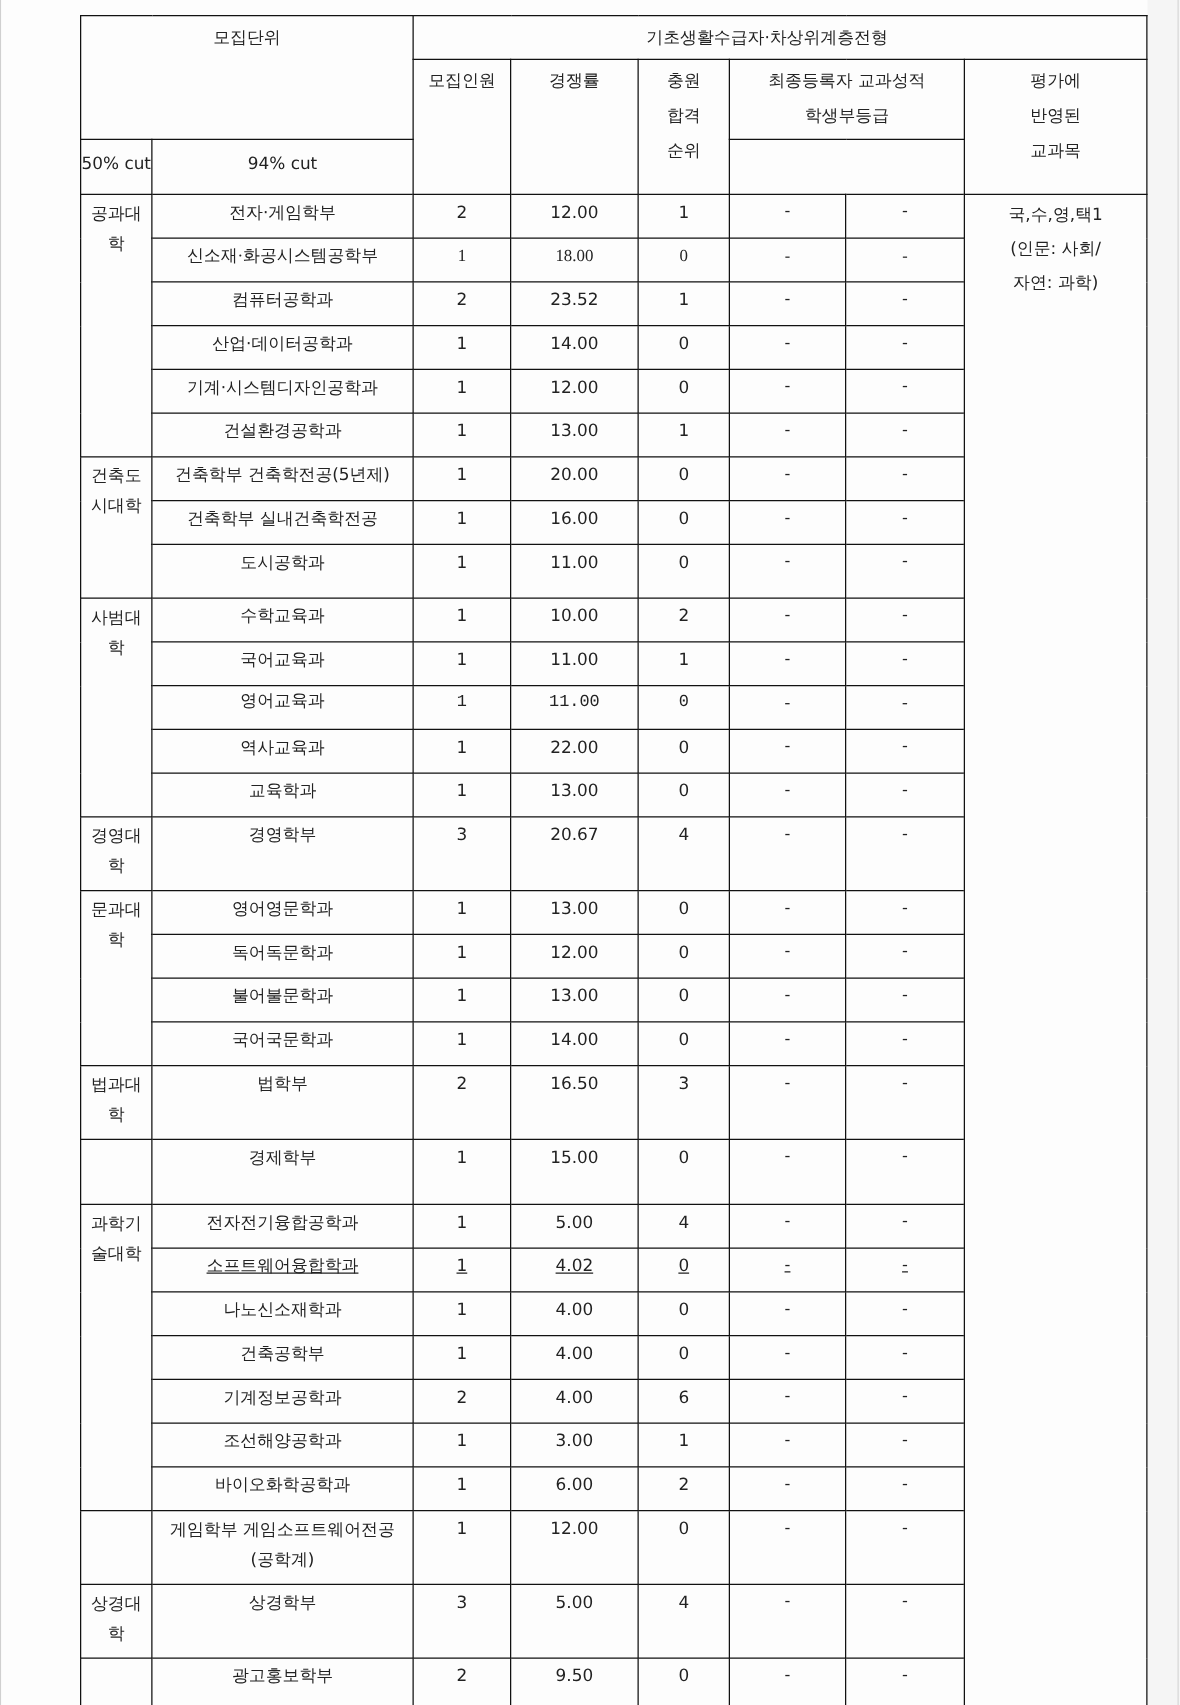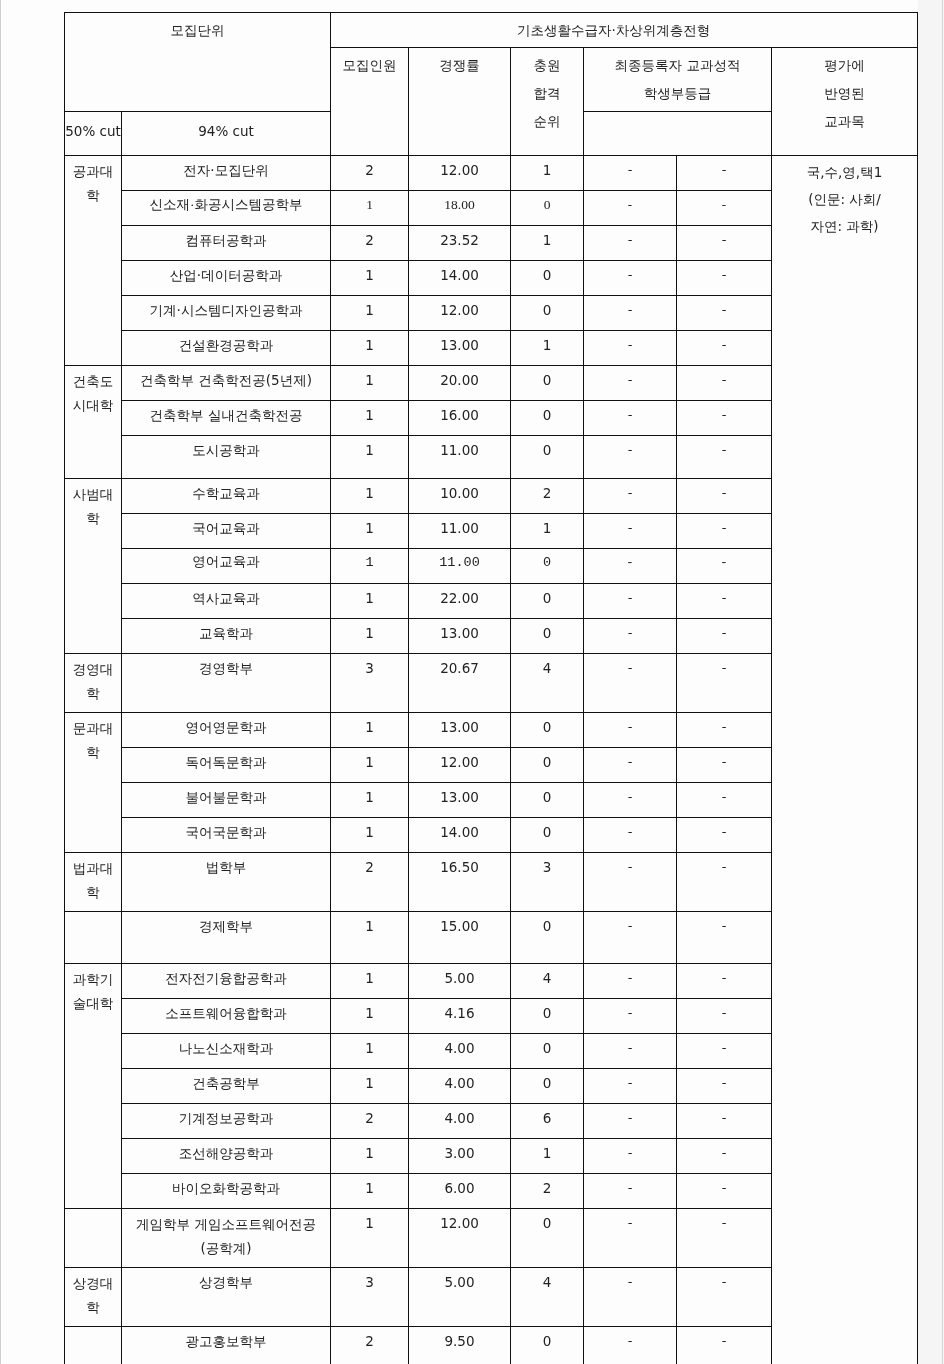--- a/index.html
+++ b/index.html
@@ -83,21 +83,21 @@
         <th class="cut">50% cut</th>
         <th class="cut">94% cut</th>
       </tr>
   </thead>
   <tbody id="tbody">
       <tr style="height: 35px;">
         <td class="cell college" rowspan="6">
           <div>공과대</div>
           <div>학</div>
         </td>
-        <td class="cell">전자·모집단위</td>
+        <td class="cell">전자·게임학부</td>
         <td class="cell b">2</td>
         <td class="cell">12.00</td>
         <td class="cell b">1</td>
         <td class="cell dash">-</td>
         <td class="cell dash">-</td>
         <td class="cell subject" rowspan="31">
           <div>국,수,영,택1</div>
           <div>(인문: 사회/</div>
           <div>자연: 과학)</div>
         </td>
@@ -291,24 +291,24 @@
           <div>과학기</div>
           <div>술대학</div>
         </td>
         <td class="cell">전자전기융합공학과</td>
         <td class="cell b">1</td>
         <td class="cell b">5.00</td>
         <td class="cell b">4</td>
         <td class="cell dash">-</td>
         <td class="cell dash">-</td>
       </tr>
-      <tr style="height: 35px;">
+      <tr style="height: 35px; text-decoration: underline;">
         <td class="cell">소프트웨어융합학과</td>
         <td class="cell b">1</td>
-        <td class="cell b">4.16</td>
+        <td class="cell b">4.02</td>
         <td class="cell b">0</td>
         <td class="cell dash">-</td>
         <td class="cell dash">-</td>
       </tr>
       <tr style="height: 35px;">
         <td class="cell">나노신소재학과</td>
         <td class="cell b">1</td>
         <td class="cell b">4.00</td>
         <td class="cell b">0</td>
         <td class="cell dash">-</td>

